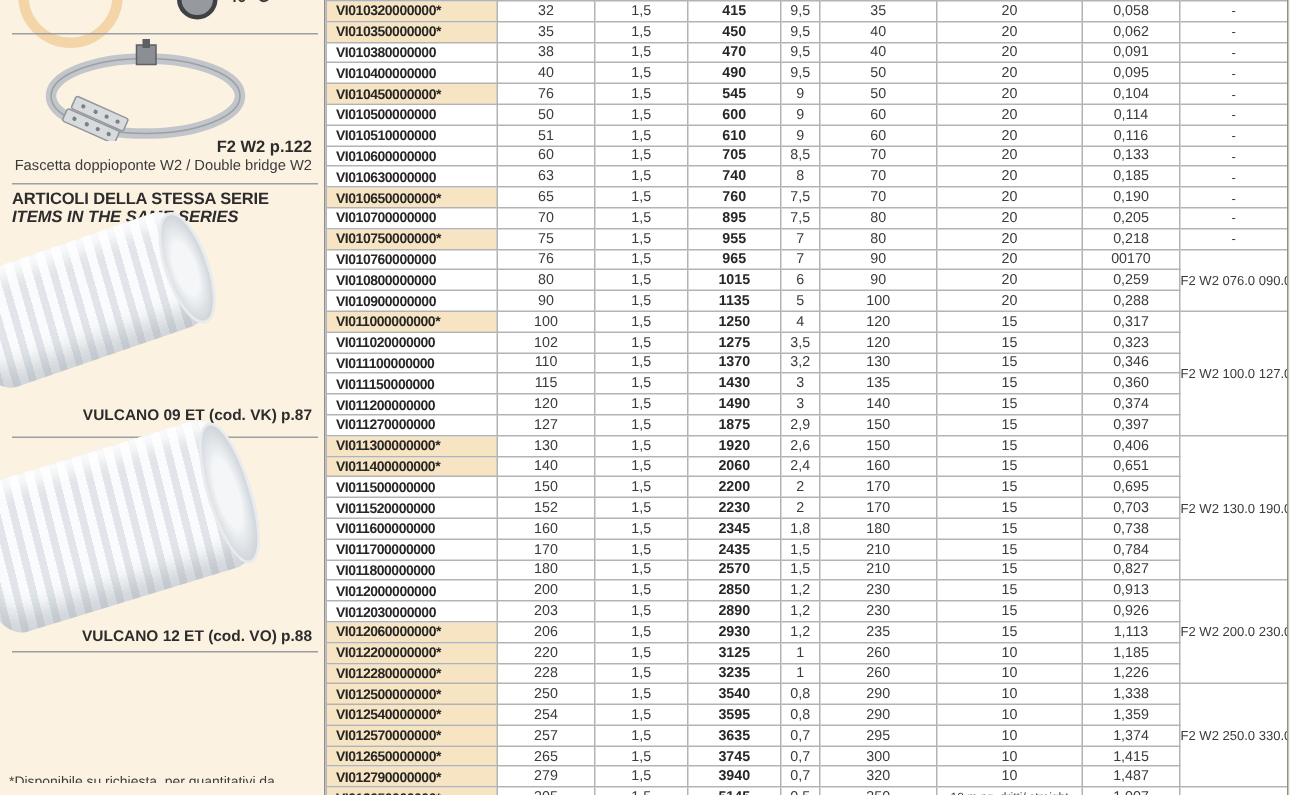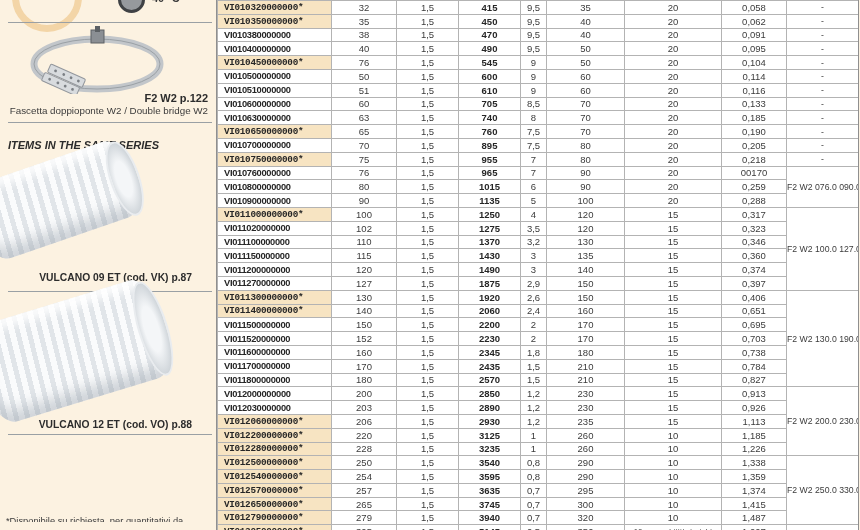--- a/index.html
+++ b/index.html
@@ -22,31 +22,31 @@
   .articoli{position:absolute;left:8px;top:127px;font-weight:bold;font-size:11px;color:#2c2c2c;letter-spacing:-0.1px;white-space:nowrap;}
   .items{position:absolute;left:8px;top:139px;font-weight:bold;font-style:italic;font-size:11px;color:#2c2c2c;white-space:nowrap;}
   .hose{position:absolute;border-radius:20px/32px;
         background:repeating-linear-gradient(93deg,#e1e5e9 0 5px,#fafbfc 5px 11px);
         box-shadow:inset 0 -12px 14px rgba(140,150,160,.38), inset 0 9px 10px rgba(255,255,255,.85);}
   .hose::after{content:'';position:absolute;right:-5px;top:4%;width:26px;height:92%;border-radius:50%;
         background:radial-gradient(ellipse at 45% 50%, #f4f6f8 35%, #ccd2d7 75%);
         border:2px solid #e9ecef;}
   .hose1{left:-25px;top:160px;width:163px;height:80px;transform:rotate(-19deg);}
   .hose2{left:-20px;top:300px;width:186px;height:102px;transform:rotate(-17deg);}
-  .vul-label{position:absolute;right:24px;font-weight:bold;font-size:10.3px;color:#2c2c2c;white-space:nowrap;}
+  .vul-label{position:absolute;right:8px;font-weight:bold;font-size:10.3px;color:#2c2c2c;white-space:nowrap;}
   .footnote{position:absolute;left:6px;top:516px;font-size:9.3px;color:#3b3b3b;white-space:nowrap;}
   
   .table-wrap{position:absolute;left:216px;top:0;width:641px;height:530px;background:#fff;overflow:hidden;
               border-left:1px solid #8f8f8f;border-right:1px solid #8f8f8f;}
   table{border-collapse:collapse;table-layout:fixed;width:641px;}
   tr{height:13.8px;}
   td{border:1px solid #b3b3b3;font-size:9.5px;text-align:center;color:#3b3b3b;
      padding:0;overflow:hidden;white-space:nowrap;vertical-align:middle;}
   td.code{text-align:left;padding-left:6px;font-weight:bold;color:#262626;font-size:9.3px;letter-spacing:-0.3px;}
-  td.hl{background:#f7e4c2;font-family:Liberation Mono, monospace;}
+  td.hl{background:#f7e4c2;}
   td.b{font-weight:bold;color:#262626;}
   td.clamp{font-size:8.7px;}
   td.small{font-size:8px;}
 </style>
 </head>
 <body>
 
 <div class="sidebar">
 
   <div class="ring"></div>
@@ -74,20 +74,21 @@
           <circle cx="60" cy="60.5" r="1.4" fill="#7c8085"></circle>
       </g>
     </svg>
   </div>
 
   <div class="ref-label">F2 W2 p.122</div>
   <div class="caption"><span>Fascetta doppioponte W2 / </span><span class="en">Double bridge W2</span></div>
 
   <div class="divider" style="top:122px"></div>
 
+  <div class="articoli">ARTICOLI DELLA STESSA SERIE</div>
   <div class="items">ITEMS IN THE SAME SERIES</div>
 
   <div class="hose hose1"></div>
   <div class="vul-label" style="top:272px">VULCANO 09 ET (cod. VK) p.87</div>
   <div class="divider" style="top:291px"></div>
 
   <div class="hose hose2"></div>
   <div class="vul-label" style="top:419px">VULCANO 12 ET (cod. VO) p.88</div>
   <div class="divider" style="top:434px"></div>
 

